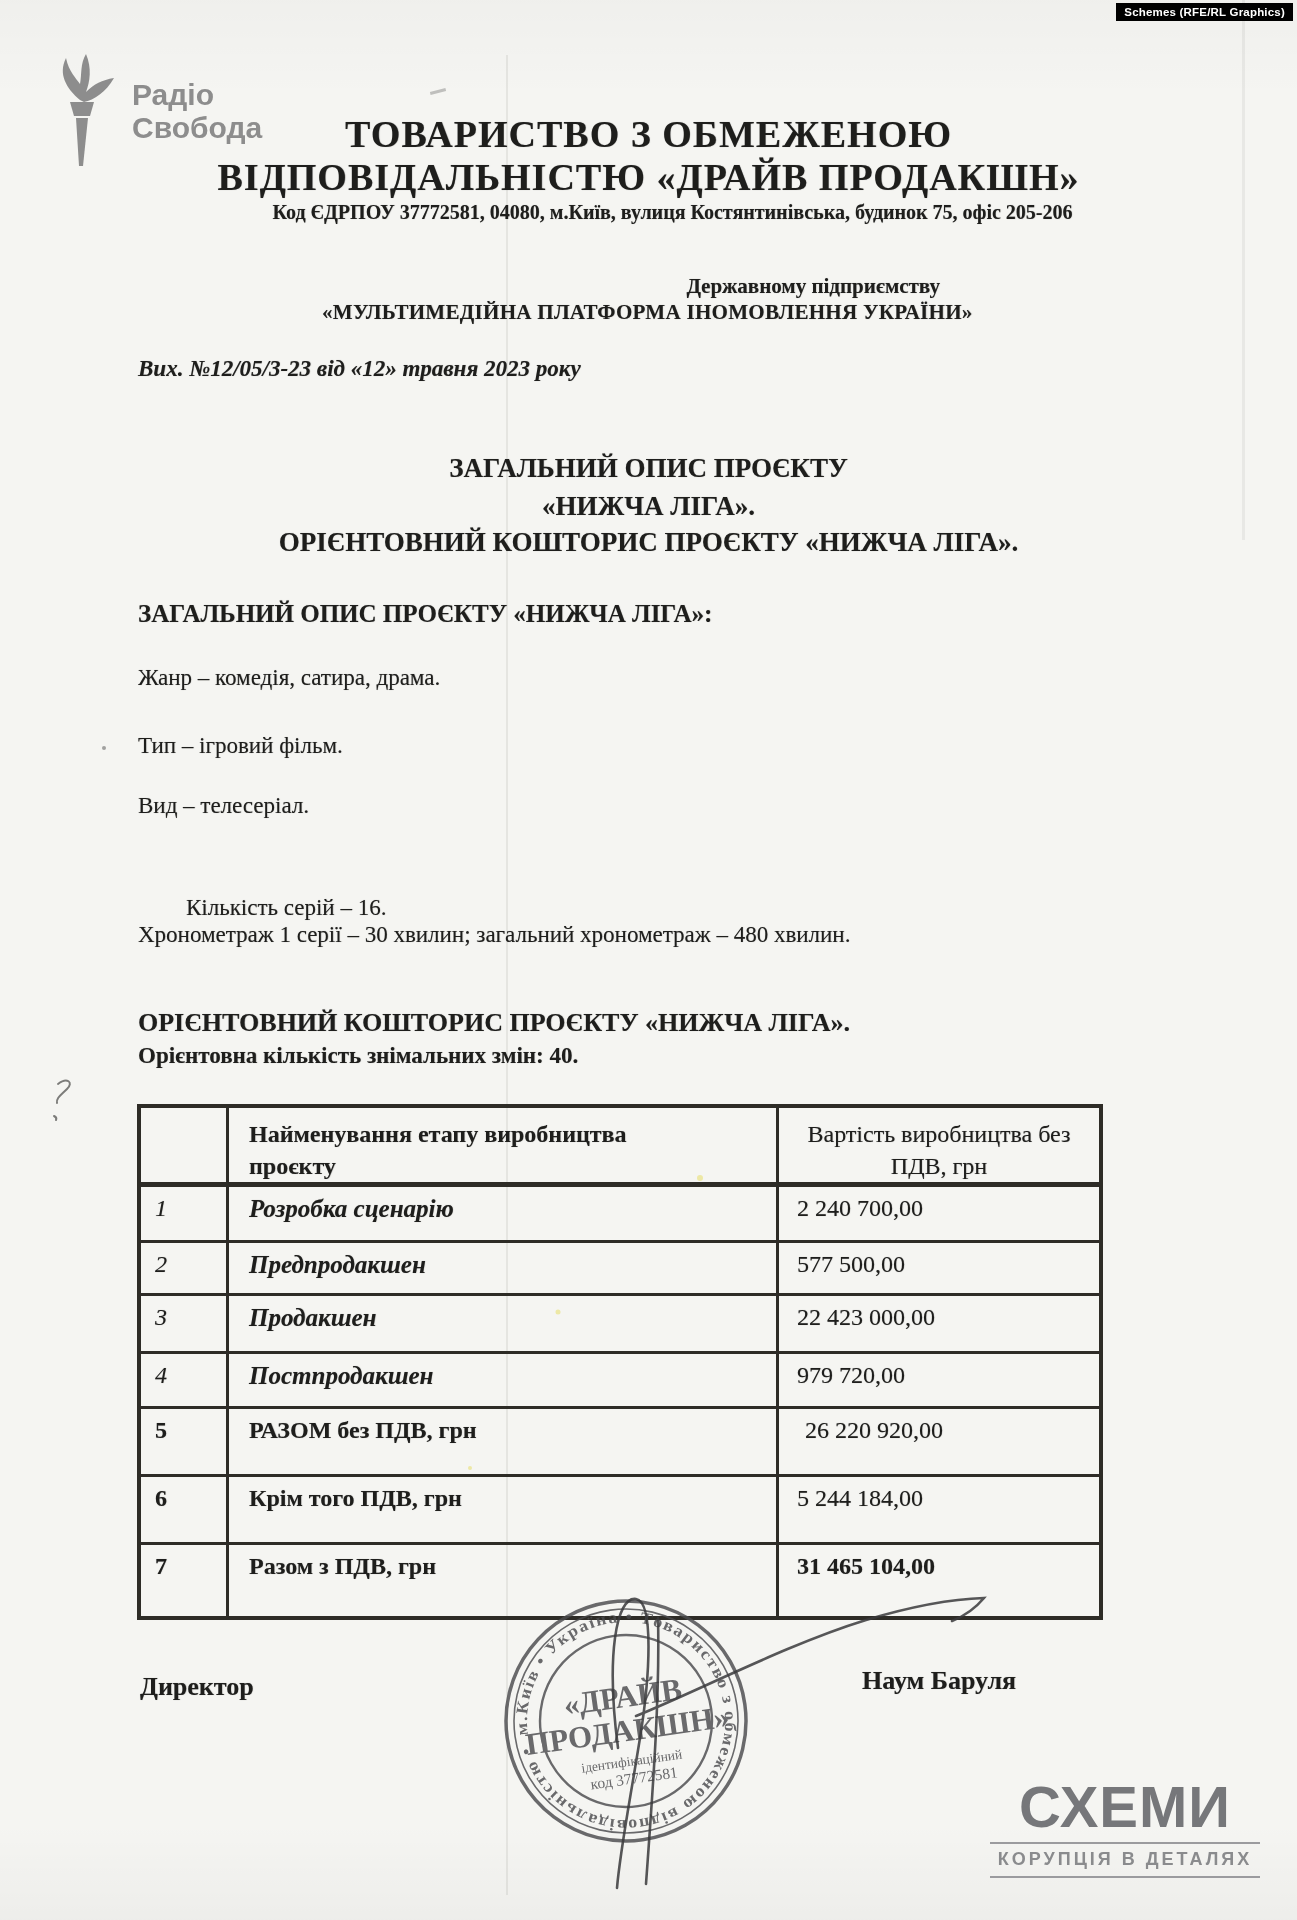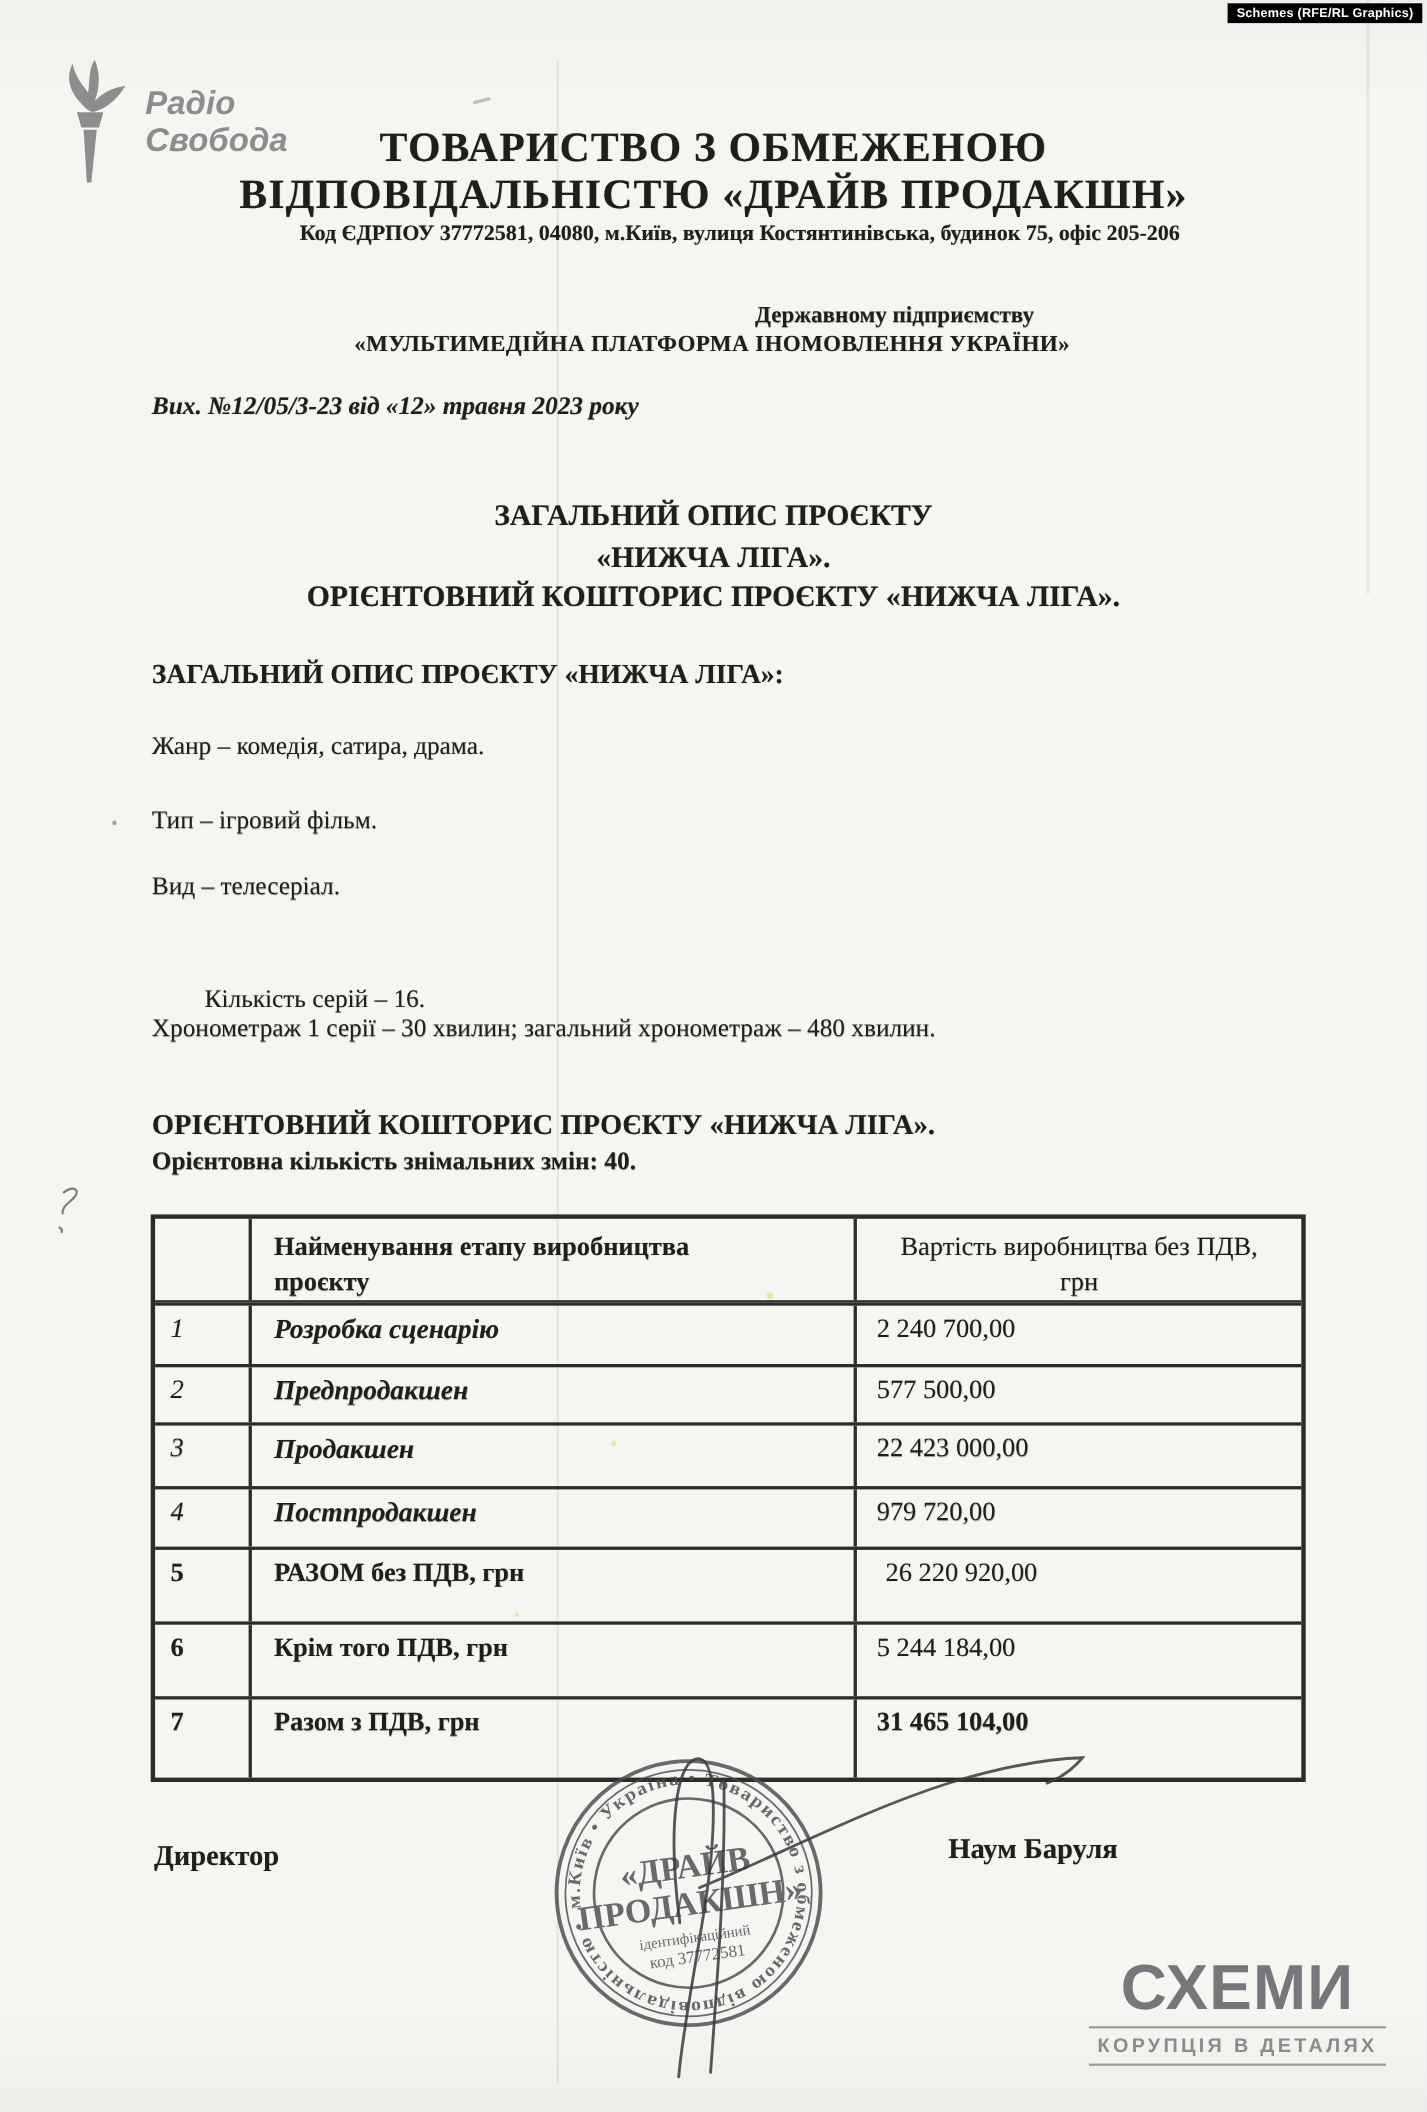--- a/index.html
+++ b/index.html
@@ -24,21 +24,21 @@
   
   .badge{
     position:absolute;top:3px;right:4px;
     background:#000;color:#fff;
     font-family:"Liberation Sans","DejaVu Sans",sans-serif;
     font-size:11.5px;font-weight:bold;
     padding:3px 8px;letter-spacing:0.2px;
   }
 
   
-  .rfe-logo{position:absolute;left:36px;top:50px;display:flex;align-items:flex-start;font-style:italic;}
+  .rfe-logo{position:absolute;left:36px;top:50px;display:flex;align-items:flex-start;}
   .rfe-text{
     font-family:"Liberation Sans","DejaVu Sans",sans-serif;
     font-weight:bold;color:#8d8d8d;font-size:30px;line-height:33px;
     margin-left:10px;margin-top:28px;
   }
   .rfe-text span{display:block;}
 
   
   .title-line{position:absolute;left:0;width:1297px;text-align:center;font-weight:bold;letter-spacing:1px;}
   .title1{top:112px;font-size:38px;}
@@ -53,21 +53,21 @@
   .main2{top:491px;}
   .main3{top:527px;}
   .desc-heading{position:absolute;left:138px;top:600px;font-size:25px;font-weight:bold;}
   .para{position:absolute;left:138px;font-size:23px;}
   .p0{top:665px;}.p1{top:733px;}.p2{top:793px;}.p3{top:895px;margin-left:48px;}.p4{top:922px;}
   .budget-heading{position:absolute;left:138px;top:1008px;font-size:26px;font-weight:bold;}
   .budget-sub{position:absolute;left:138px;top:1043px;font-size:23px;font-weight:bold;}
 
   
   .budget-table{
-    position:absolute;left:137px;top:1104px;width:1050px;
+    position:absolute;left:137px;top:1104px;width:966px;
     border:4px solid var(--ink-border);
     box-sizing:border-box;
   }
   .t-row{display:grid;grid-template-columns:88px 550px auto;box-sizing:border-box;}
   .t-row + .t-row{border-top:3px solid var(--ink-border);}
   .t-row.header{border-bottom:2px solid var(--ink-border);min-height:76px;}
   .t-row.rr1{min-height:56px;}
   .t-row.rr2{min-height:53px;}
   .t-row.rr3{min-height:58px;}
   .t-row.rr4{min-height:55px;}

